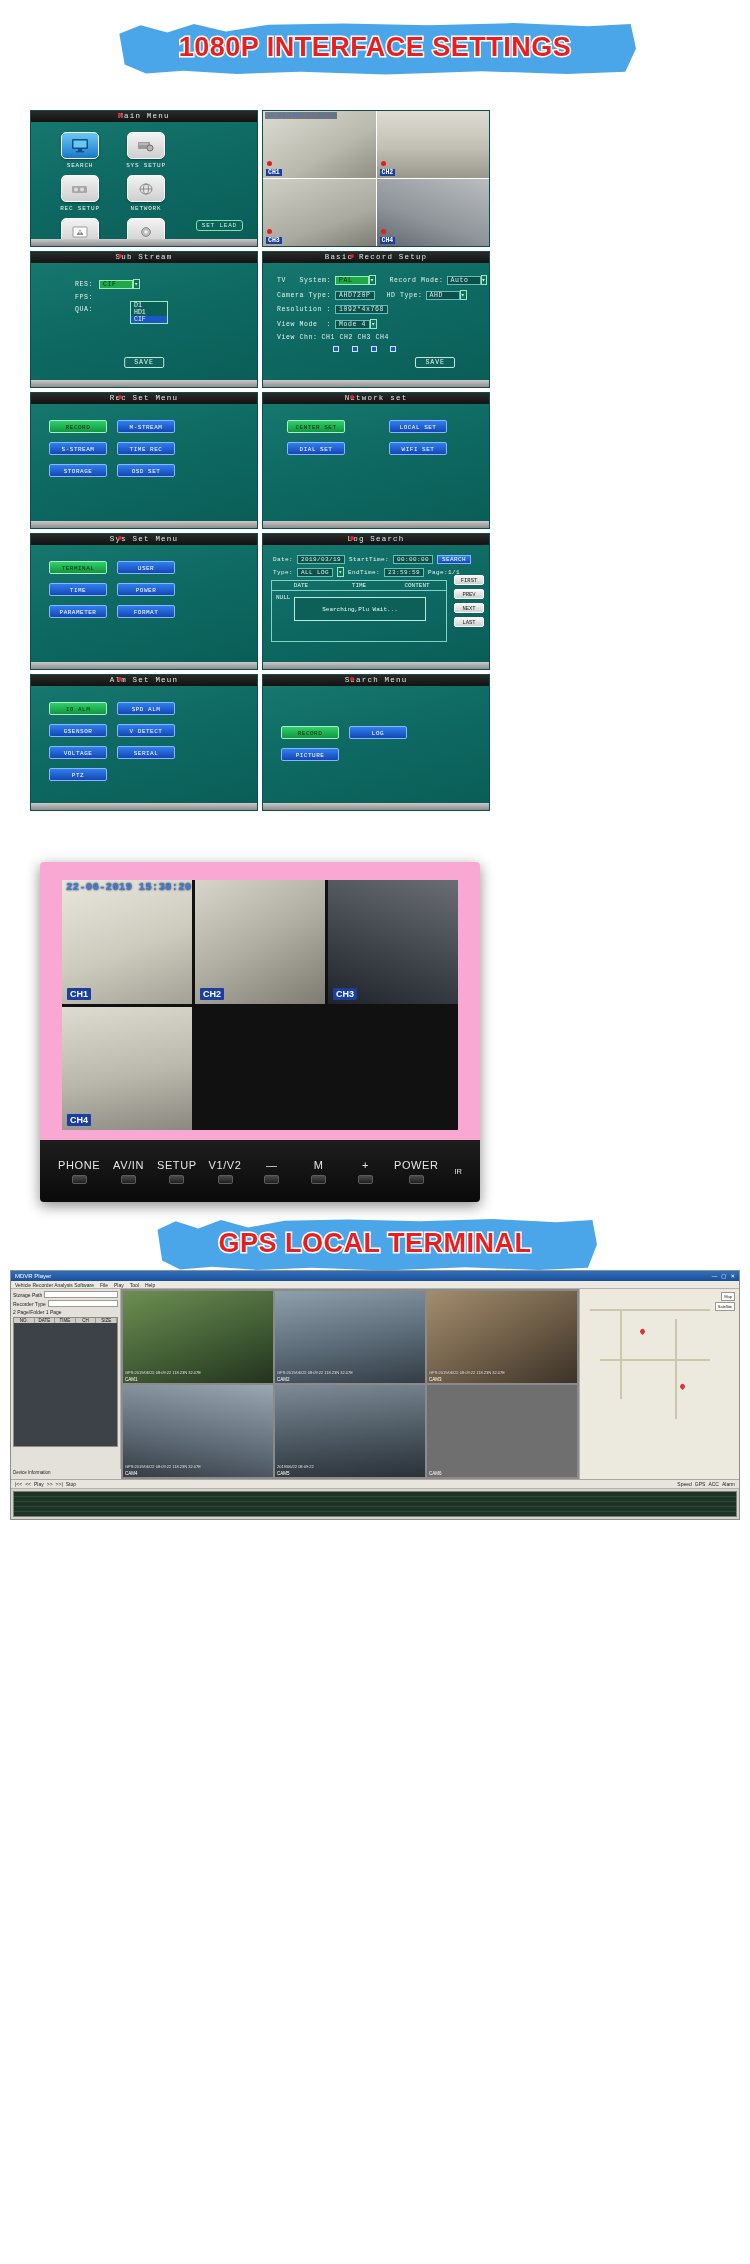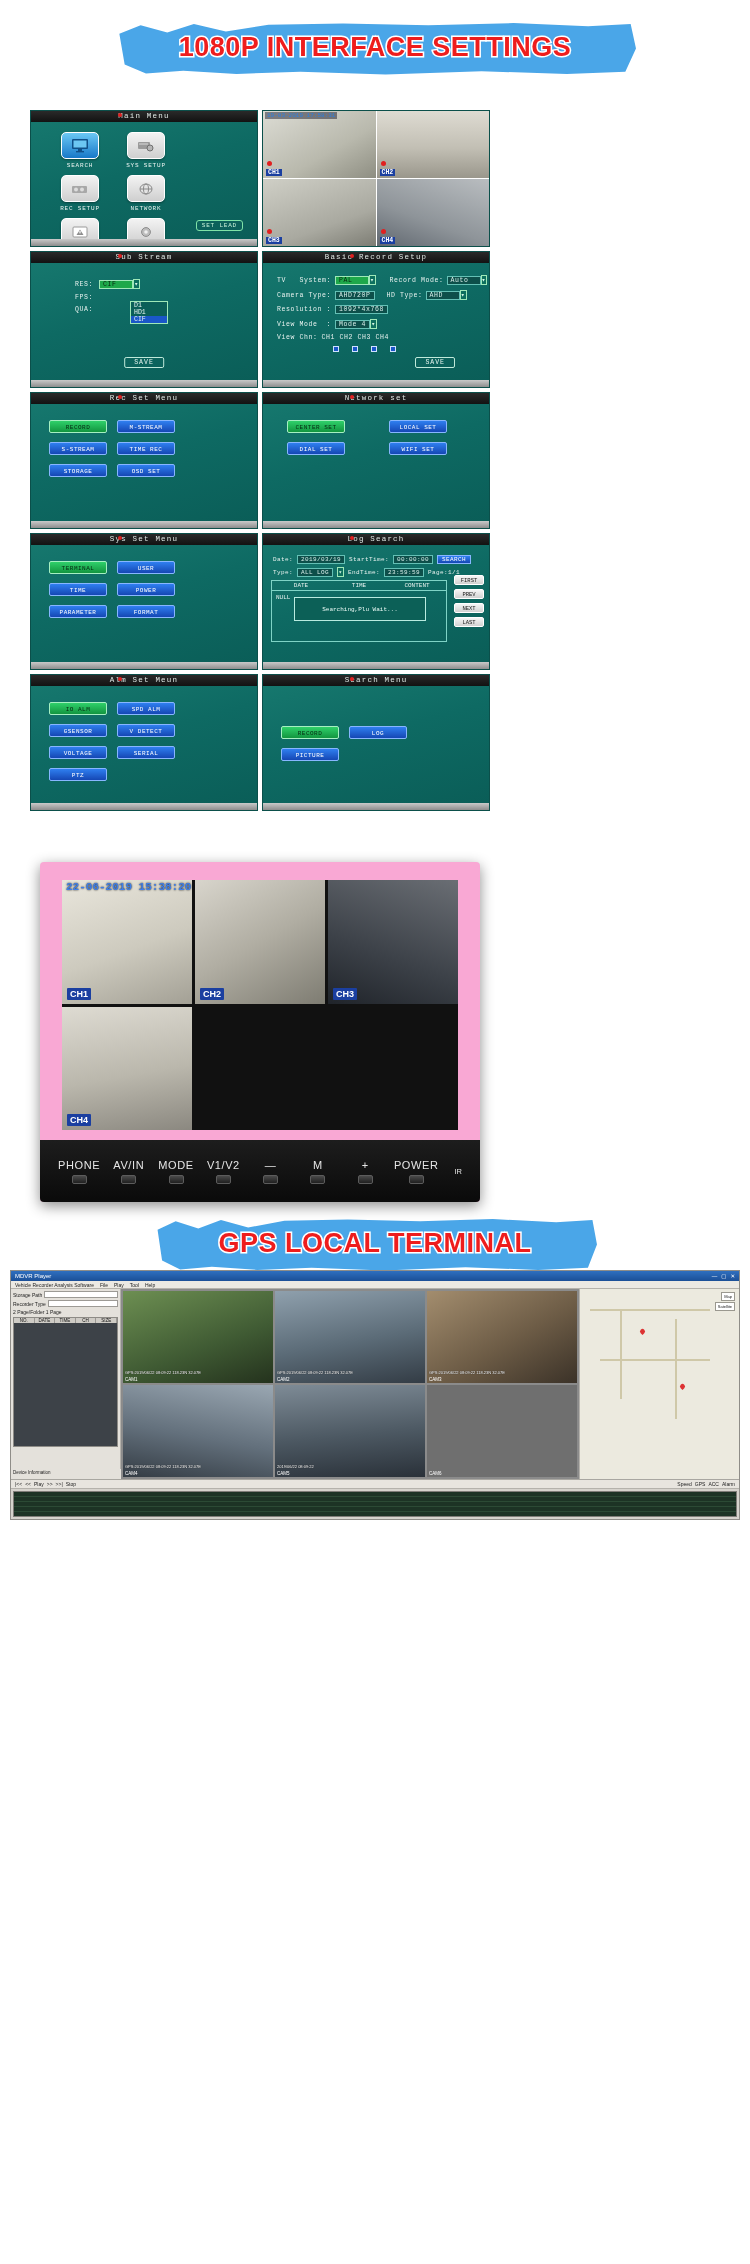--- a/index.html
+++ b/index.html
@@ -532,21 +532,21 @@
   <div class="mbar">
     <div class="mbtnlbl">
       <span>PHONE</span>
       <div class="knob"></div>
     </div>
     <div class="mbtnlbl">
       <span>AV/IN</span>
       <div class="knob"></div>
     </div>
     <div class="mbtnlbl">
-      <span>MODE</span>
+      <span>SETUP</span>
       <div class="knob"></div>
     </div>
     <div class="mbtnlbl">
       <span>V1/V2</span>
       <div class="knob"></div>
     </div>
     <div class="mbtnlbl">
       <span>—</span>
       <div class="knob"></div>
     </div>

